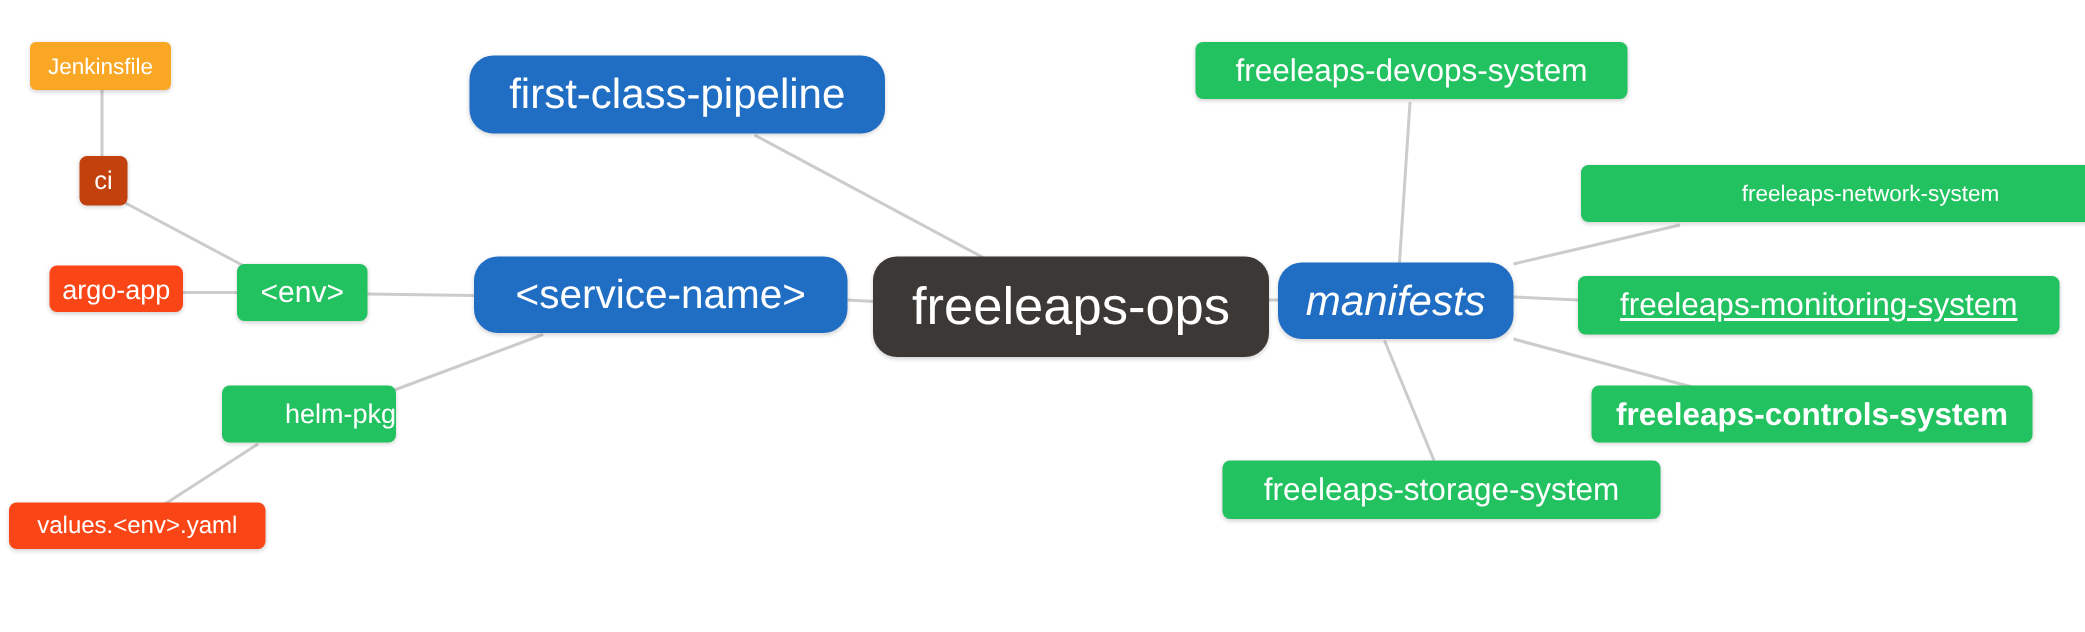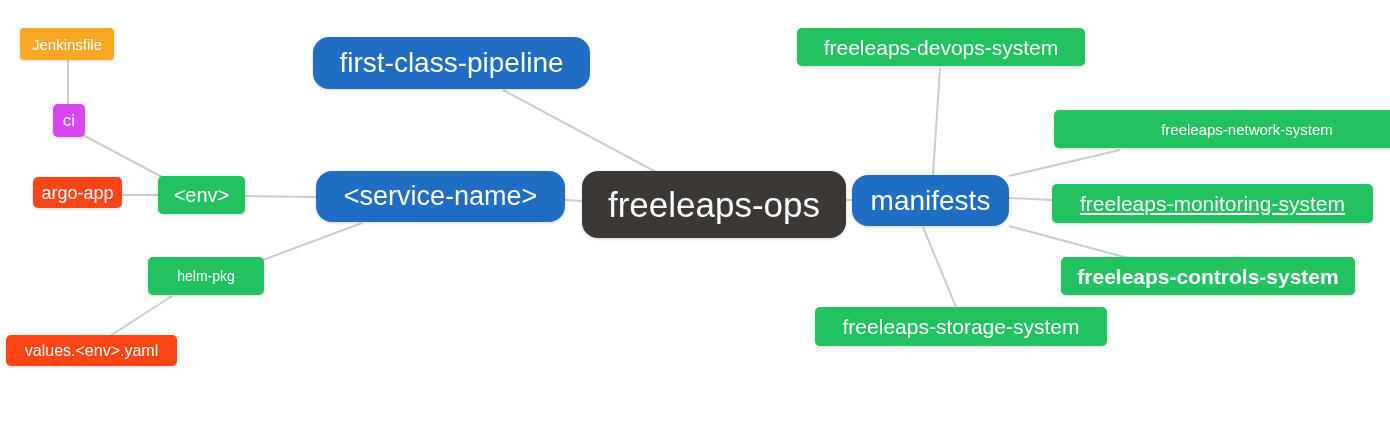--- a/index.html
+++ b/index.html
@@ -60,53 +60,53 @@
     <line x1="1009" y1="176" x2="1120" y2="150" stroke="#cccccc"></line>
     <line x1="1009" y1="198" x2="1052" y2="200" stroke="#cccccc"></line>
     <line x1="1009" y1="226" x2="1128" y2="258" stroke="#cccccc"></line>
     <line x1="923" y1="227" x2="956" y2="307" stroke="#cccccc"></line>
   </svg>
 
   <div class="node small" style="left: 20px; top: 28px; width: 94px; height: 32px; font-size: 15px; border-radius: 4px; background: rgb(249, 167, 36);">
     <span>Jenkinsfile</span>
   </div>
 
-  <div class="node small" style="left: 53px; top: 104px; width: 32px; height: 33px; font-size: 17px; background: #d946ef;">
+  <div class="node small" style="left: 53px; top: 104px; width: 32px; height: 33px; font-size: 17px; background: #c2410c;">
     <span>ci</span>
   </div>
 
   <div class="node small" style="left: 33px; top: 177px; width: 89px; height: 31px; font-size: 18px; background: rgb(250, 70, 22); text-align: center;">
     <span>argo-app</span>
   </div>
 
   <div class="node small" style="left: 158px; top: 176px; width: 87px; height: 38px; font-size: 20px; background: rgb(35, 194, 97);">
     <span>&lt;env&gt;</span>
   </div>
 
-  <div class="node small" style="left: 148px; top: 257px; width: 116px; height: 38px; font-size: 14px; background: rgb(35, 194, 97);">
+  <div class="node small" style="left: 148px; top: 257px; width: 116px; height: 38px; font-size: 18px; background: rgb(35, 194, 97); justify-content: flex-end;">
     <span>helm-pkg</span>
   </div>
 
   <div class="node small" style="left: 6px; top: 335px; width: 171px; height: 31px; font-size: 16px; background: rgb(250, 70, 22);">
     <span>values.&lt;env&gt;.yaml</span>
   </div>
 
   <div class="node" style="left: 313px; top: 37px; width: 277px; height: 52px; font-size: 28px; background: rgb(31, 110, 196);">
     <span>first-class-pipeline</span>
   </div>
 
   <div class="node" style="left: 316px; top: 171px; width: 249px; height: 51px; font-size: 27px; background: rgb(31, 110, 196);">
     <span>&lt;service-name&gt;</span>
   </div>
 
   <div class="node" style="left: 582px; top: 171px; width: 264px; height: 67px; font-size: 35px; background: rgb(59, 56, 53);">
     <span>freeleaps-ops</span>
   </div>
 
-  <div class="node" style="left: 852px; top: 175px; width: 157px; height: 51px; font-size: 28px; background: rgb(31, 110, 196);">
+  <div class="node" style="left: 852px; top: 175px; width: 157px; height: 51px; font-size: 28px; background: rgb(31, 110, 196); font-style: italic;">
     <span>manifests</span>
   </div>
 
   <div class="node small" style="left: 797px; top: 28px; width: 288px; height: 38px; font-size: 21px; background: rgb(35, 194, 97);">
     <span>freeleaps-devops-system</span>
   </div>
 
   <div class="node small" style="left: 1054px; top: 110px; width: 296px; height: 38px; font-size: 15px; background: rgb(35, 194, 97); padding-left: 45px;">
     <span>freeleaps-network-system</span>
   </div>

